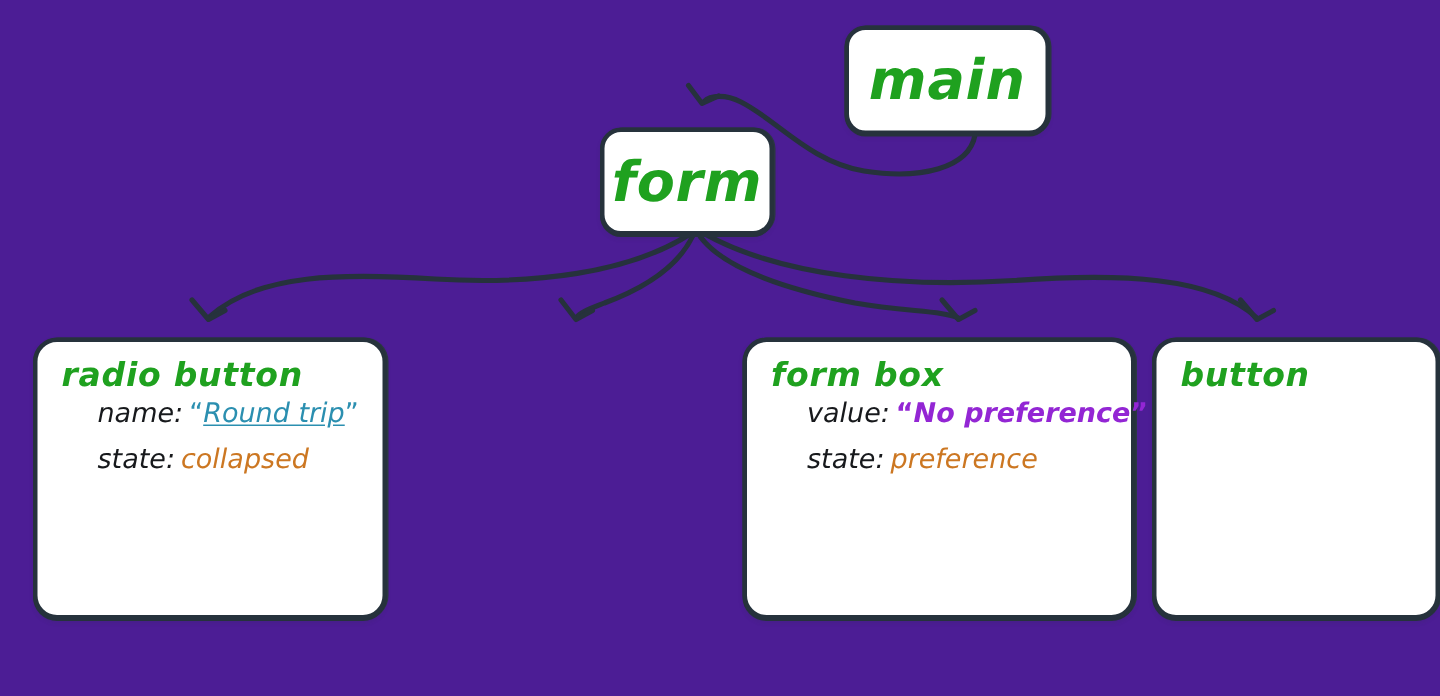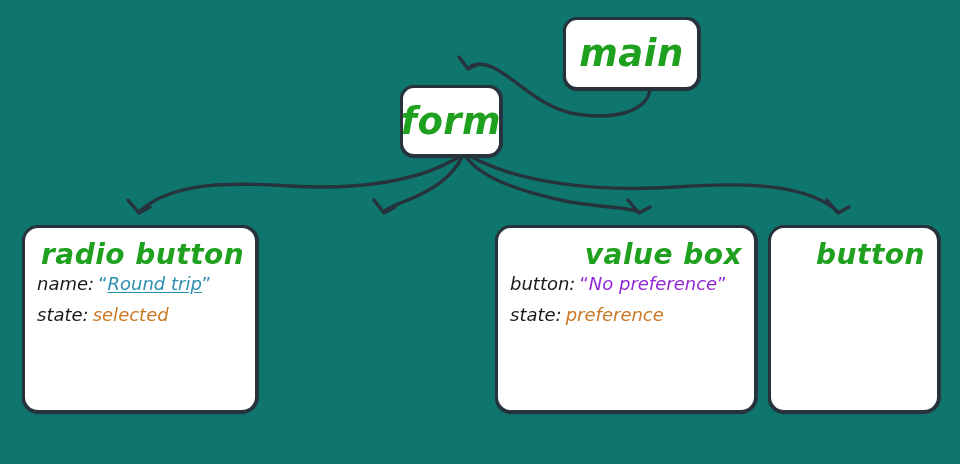--- a/index.html
+++ b/index.html
@@ -5,21 +5,21 @@
 <style>
   html, body {
     margin: 0;
     padding: 0;
     background: #ffffff;
   }
   #canvas {
     position: relative;
     width: 960px;
     height: 464px;
-    background: #0f766e;
+    background: #4c1d95;
     overflow: hidden;
     font-family: "DejaVu Sans", sans-serif;
   }
   #edges {
     position: absolute;
     left: 0;
     top: 0;
     width: 960px;
     height: 464px;
     pointer-events: none;
@@ -45,26 +45,26 @@
     font-family: "DejaVu Sans", sans-serif;
     font-style: italic;
     font-weight: bold;
     letter-spacing: 0.5px;
     white-space: nowrap;
   }
   .root .node-title {
     font-size: 37px;
   }
   .leaf .node-title {
-    font-size: 28px;
-    padding: 10px 12px 4px 16px;
-    text-align: right;
+    font-size: 22px;
+    padding: 10px 0 4px 16px;
   }
   .props {
     padding: 0 0 0 12px;
+    margin-left: 28px;
   }
   .prop-row {
     font-size: 18px;
     font-style: italic;
     white-space: nowrap;
     line-height: 1.0;
     margin-bottom: 13px;
   }
   .prop-key {
     color: #17191c;
@@ -81,21 +81,21 @@
   }
   .prop-val.link .inner {
     text-decoration: underline;
     text-underline-offset: 2px;
   }
   .prop-val.plain {
     color: #cc7722;
   }
   .prop-val.accent {
     color: #9326d4;
-    font-weight: normal;
+    font-weight: bold;
   }
   .q {
     font-style: normal;
   }
 </style>
 </head>
 <body>
 
 <div id="canvas">
 
@@ -117,46 +117,46 @@
       <path d="M 374,200 L 384,213 L 395,207"></path>
       <path d="M 628,200 L 639,213 L 650,207"></path>
       <path d="M 827,200 L 838,213 L 849,207"></path>
     </g>
   </svg>
 
   <div class="node root" style="left:563px; top:17px; width:137px; height:73px;">
     <span class="node-title">main</span>
   </div>
 
-  <div class="node root" style="left:400px; top:85px; width:102px; height:72px;">
+  <div class="node root" style="left:400px; top:85px; width:116px; height:72px;">
     <span class="node-title">form</span>
   </div>
 
   <div class="node leaf" style="left:22px; top:225px; width:236px; height:188px;">
     <div class="node-title">radio button</div>
     <div class="props">
       <div class="prop-row">
         <span class="prop-key">name:</span><span class="prop-val link"><span class="q">“</span><span class="inner">Round trip</span><span class="q">”</span></span>
       </div>
       <div class="prop-row">
-        <span class="prop-key">state:</span><span class="prop-val plain">selected</span>
+        <span class="prop-key">state:</span><span class="prop-val plain">collapsed</span>
       </div>
     </div>
   </div>
 
 
   <div class="node leaf" style="left:495px; top:225px; width:262px; height:188px;">
-    <div class="node-title">value box</div>
+    <div class="node-title">form box</div>
     <div class="props">
       <div class="prop-row">
-        <span class="prop-key">button:</span><span class="prop-val accent"><span class="q">“</span><span class="inner">No preference</span><span class="q">”</span></span>
+        <span class="prop-key">value:</span><span class="prop-val accent"><span class="q">“</span><span class="inner">No preference</span><span class="q">”</span></span>
       </div>
       <div class="prop-row">
         <span class="prop-key">state:</span><span class="prop-val plain">preference</span>
       </div>
     </div>
   </div>
 
-  <div class="node leaf" style="left:768px; top:225px; width:172px; height:188px;">
+  <div class="node leaf" style="left:768px; top:225px; width:192px; height:188px;">
     <div class="node-title">button</div>
   </div>
 
 </div>
 
 </body></html>

